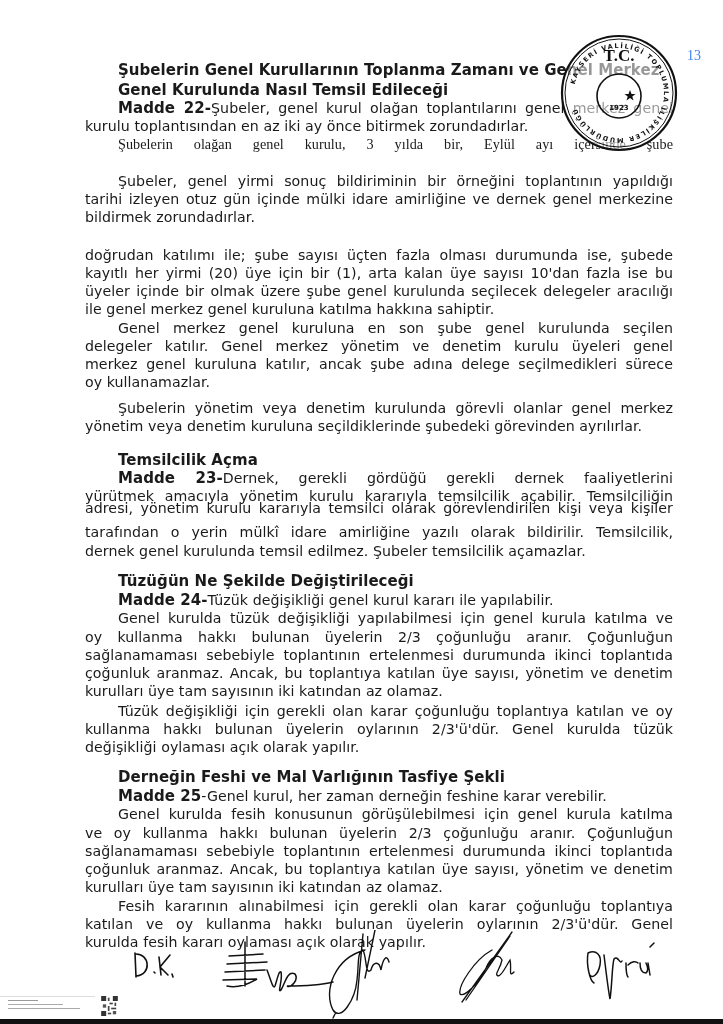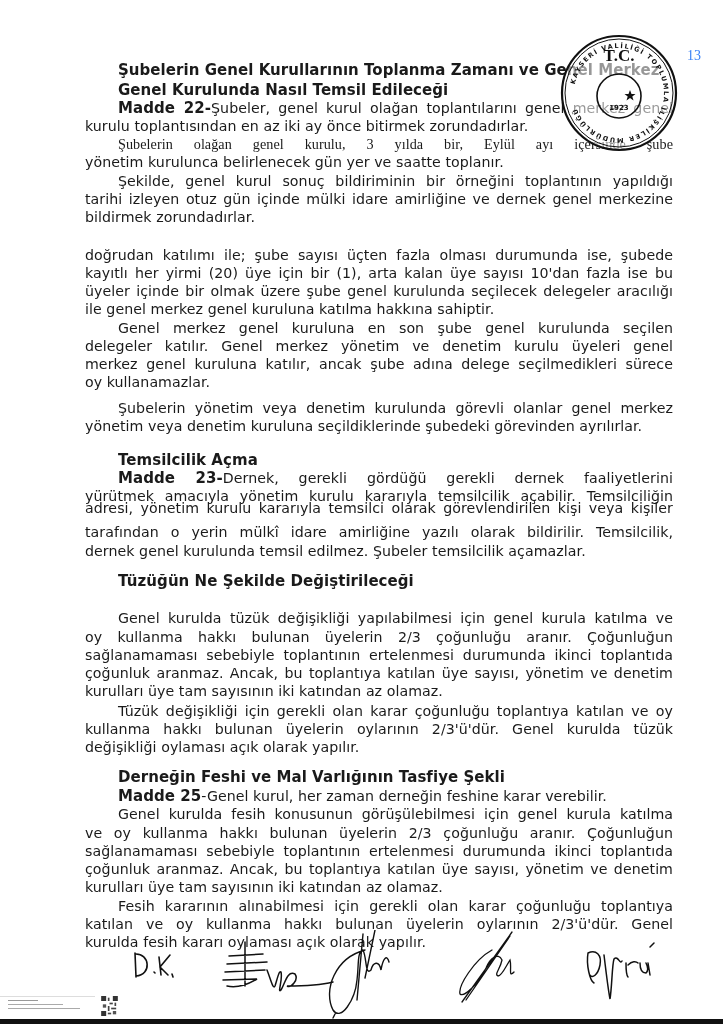--- a/index.html
+++ b/index.html
@@ -26,22 +26,21 @@
 
 <div class="page">
 
   <div class="pagenum">13</div>
 
   <div class="ln h" style="top:62px;">Şubelerin Genel Kurullarının Toplanma Zamanı ve Genel Merkez</div>
   <div class="ln h" style="top:82px;">Genel Kurulunda Nasıl Temsil Edileceği</div>
   <div class="ln ind j" style="top:100px;"><span class="b">Madde 22-</span><span>Şubeler, genel kurul olağan toplantılarını genel merkez genel</span></div>
   <div class="ln" style="top:118px;">kurulu toplantısından en az iki ay önce bitirmek zorundadırlar.</div>
   <div class="ln ind j" style="top:136px;font-family:Liberation Serif, serif;">Şubelerin olağan genel kurulu, 3 yılda bir, Eylül ayı içersinde şube</div>
-  <div class="ln" style="top:154px;">yönetim kurulunca belirlenecek gün yer ve saatte toplanır.</div>
-  <div class="ln ind j" style="top:173px;">Şekilde, genel kurul sonuç bildiriminin bir örneğini toplantının yapıldığı</div>
+  <div class="ln ind j" style="top:173px;">Şubeler, genel yirmi sonuç bildiriminin bir örneğini toplantının yapıldığı</div>
   <div class="ln j" style="top:191px;">tarihi izleyen otuz gün içinde mülki idare amirliğine ve dernek genel merkezine</div>
   <div class="ln" style="top:209px;">bildirmek zorundadırlar.</div>
   <div class="ln j" style="top:247px;">doğrudan katılımı ile; şube sayısı üçten fazla olması durumunda ise, şubede</div>
   <div class="ln j" style="top:265px;">kayıtlı her yirmi (20) üye için bir (1), arta kalan üye sayısı 10'dan fazla ise bu</div>
   <div class="ln j" style="top:283px;">üyeler içinde bir olmak üzere şube genel kurulunda seçilecek delegeler aracılığı</div>
   <div class="ln" style="top:301px;">ile genel merkez genel kuruluna katılma hakkına sahiptir.</div>
   <div class="ln ind j" style="top:320px;">Genel merkez genel kuruluna en son şube genel kurulunda seçilen</div>
   <div class="ln j" style="top:338px;">delegeler katılır. Genel merkez yönetim ve denetim kurulu üyeleri genel</div>
   <div class="ln j" style="top:356px;">merkez genel kuruluna katılır, ancak şube adına delege seçilmedikleri sürece</div>
   <div class="ln" style="top:374px;">oy kullanamazlar.</div>
@@ -49,20 +48,21 @@
   <div class="ln" style="top:418px;">yönetim veya denetim kuruluna seçildiklerinde şubedeki görevinden ayrılırlar.</div>
 
   <div class="ln h" style="top:452px;">Temsilcilik Açma</div>
   <div class="ln ind j" style="top:470px;"><span class="b">Madde 23-</span><span>Dernek, gerekli gördüğü gerekli dernek faaliyetlerini</span></div>
   <div class="ln j" style="top:488px;">yürütmek amacıyla yönetim kurulu kararıyla temsilcilik açabilir. Temsilciliğin</div>
   <div class="ln j" style="top:500px;">adresi, yönetim kurulu kararıyla temsilci olarak görevlendirilen kişi veya kişiler</div>
   <div class="ln j" style="top:524px;">tarafından o yerin mülkî idare amirliğine yazılı olarak bildirilir. Temsilcilik,</div>
   <div class="ln" style="top:543px;">dernek genel kurulunda temsil edilmez. Şubeler temsilcilik açamazlar.</div>
 
   <div class="ln h" style="top:573px;">Tüzüğün Ne Şekilde Değiştirileceği</div>
+  <div class="ln ind" style="top:592px;"><span class="b">Madde 24-</span><span>Tüzük değişikliği genel kurul kararı ile yapılabilir.</span></div>
   <div class="ln ind j" style="top:610px;">Genel kurulda tüzük değişikliği yapılabilmesi için genel kurula katılma ve</div>
   <div class="ln j" style="top:629px;">oy kullanma hakkı bulunan üyelerin 2/3 çoğunluğu aranır. Çoğunluğun</div>
   <div class="ln j" style="top:647px;">sağlanamaması sebebiyle toplantının ertelenmesi durumunda ikinci toplantıda</div>
   <div class="ln j" style="top:665px;">çoğunluk aranmaz. Ancak, bu toplantıya katılan üye sayısı, yönetim ve denetim</div>
   <div class="ln" style="top:683px;">kurulları üye tam sayısının iki katından az olamaz.</div>
   <div class="ln ind j" style="top:703px;">Tüzük değişikliği için gerekli olan karar çoğunluğu toplantıya katılan ve oy</div>
   <div class="ln j" style="top:721px;">kullanma hakkı bulunan üyelerin oylarının 2/3'ü'dür. Genel kurulda tüzük</div>
   <div class="ln" style="top:739px;">değişikliği oylaması açık olarak yapılır.</div>
 
   <div class="ln h" style="top:769px;">Derneğin Feshi ve Mal Varlığının Tasfiye   Şekli</div>

